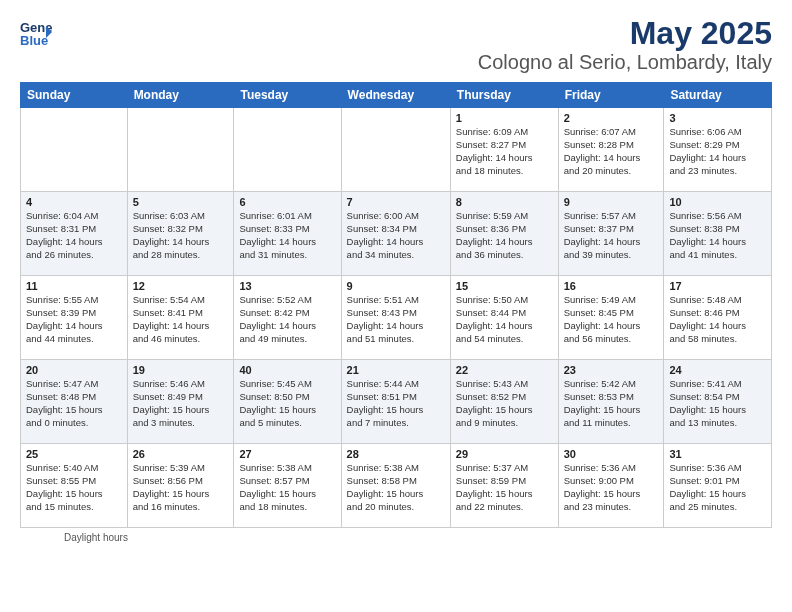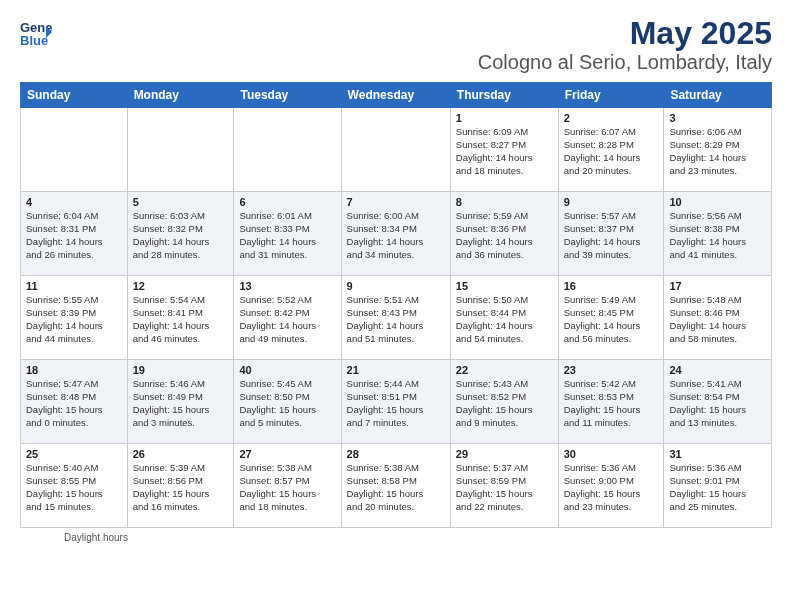--- a/index.html
+++ b/index.html
@@ -202,21 +202,21 @@
             <span class="day-num">16</span>
             <div class="day-info">Sunrise: 5:49 AM<br>Sunset: 8:45 PM<br>Daylight: 14 hours<br>and 56 minutes.</div>
           </td>
           <td>
             <span class="day-num">17</span>
             <div class="day-info">Sunrise: 5:48 AM<br>Sunset: 8:46 PM<br>Daylight: 14 hours<br>and 58 minutes.</div>
           </td>
         </tr>
         <tr>
           <td>
-            <span class="day-num">18</span>
+            <span class="day-num">20</span>
             <div class="day-info">Sunrise: 5:47 AM<br>Sunset: 8:48 PM<br>Daylight: 15 hours<br>and 0 minutes.</div>
           </td>
           <td>
             <span class="day-num">19</span>
             <div class="day-info">Sunrise: 5:46 AM<br>Sunset: 8:49 PM<br>Daylight: 15 hours<br>and 3 minutes.</div>
           </td>
           <td>
             <span class="day-num">40</span>
             <div class="day-info">Sunrise: 5:45 AM<br>Sunset: 8:50 PM<br>Daylight: 15 hours<br>and 5 minutes.</div>
           </td>

